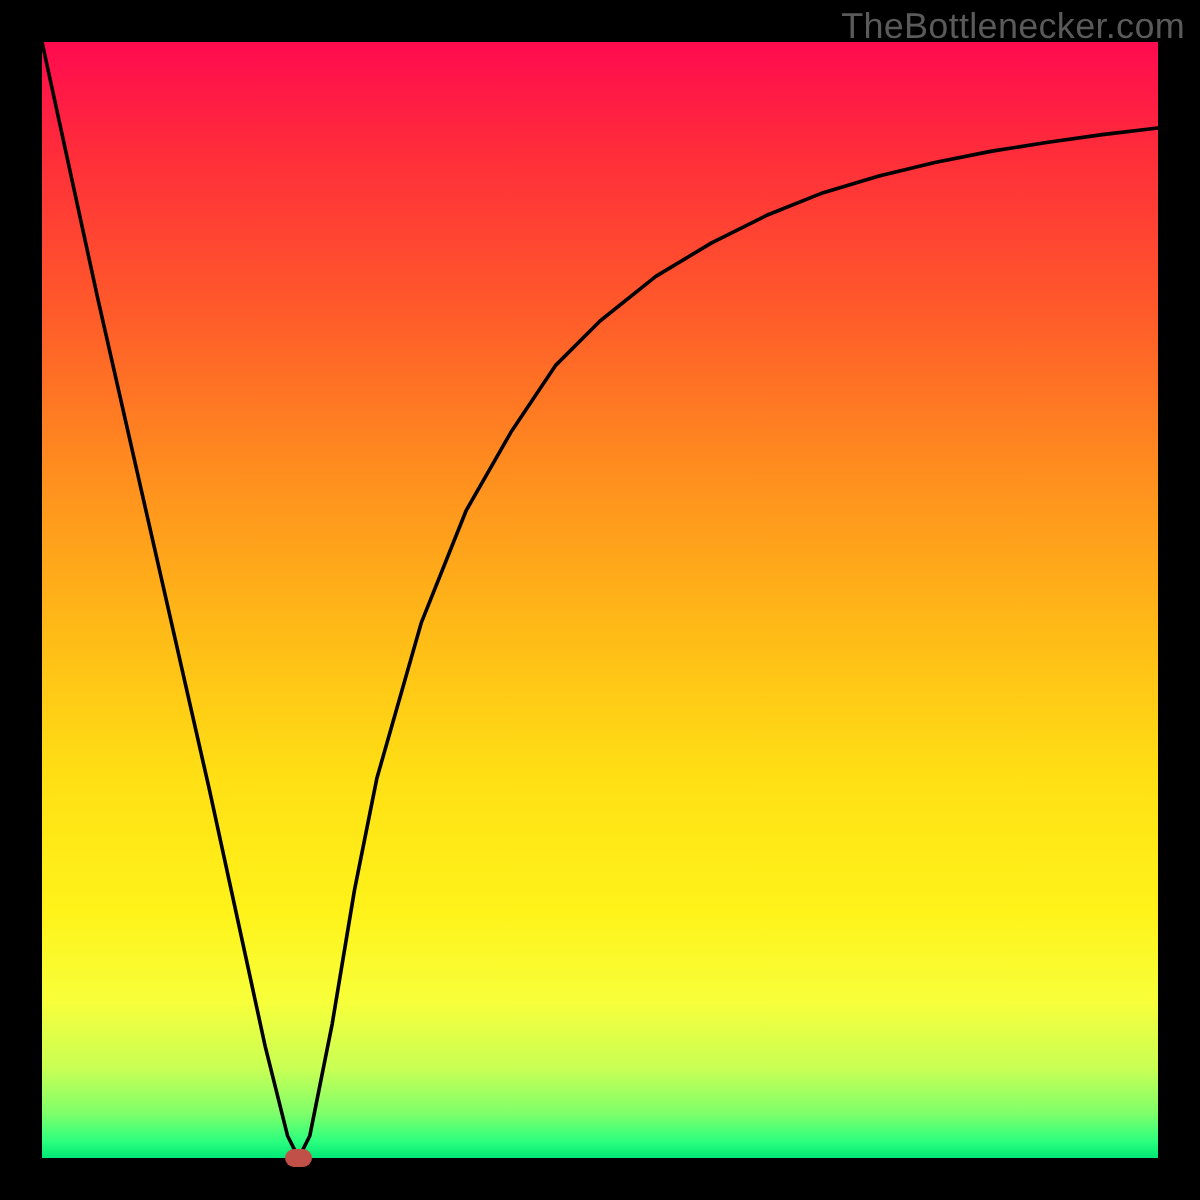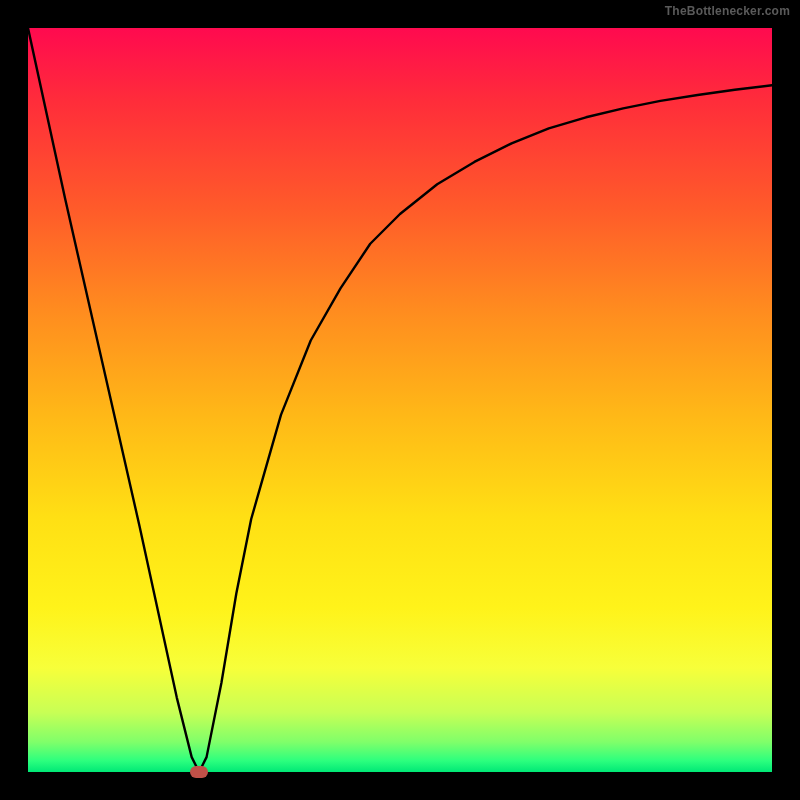--- a/index.html
+++ b/index.html
@@ -50,22 +50,22 @@
     height: 12px;
     background: #c05048;
     border-radius: 6px;
     transform: translate(-50%, -50%);
   }
   .attribution {
     position: absolute;
     top: 4px;
     right: 10px;
     color: #5a5a5a;
-    font-size: 12px;
-    font-weight: 700;
+    font-size: 24px;
+    font-weight: 400;
     letter-spacing: 0.2px;
     margin-left: 21px;
   }
 </style>
 </head>
 <body>
 
 <div class="outer">
   <div class="attribution">TheBottlenecker.com</div>
   <div class="plot">

